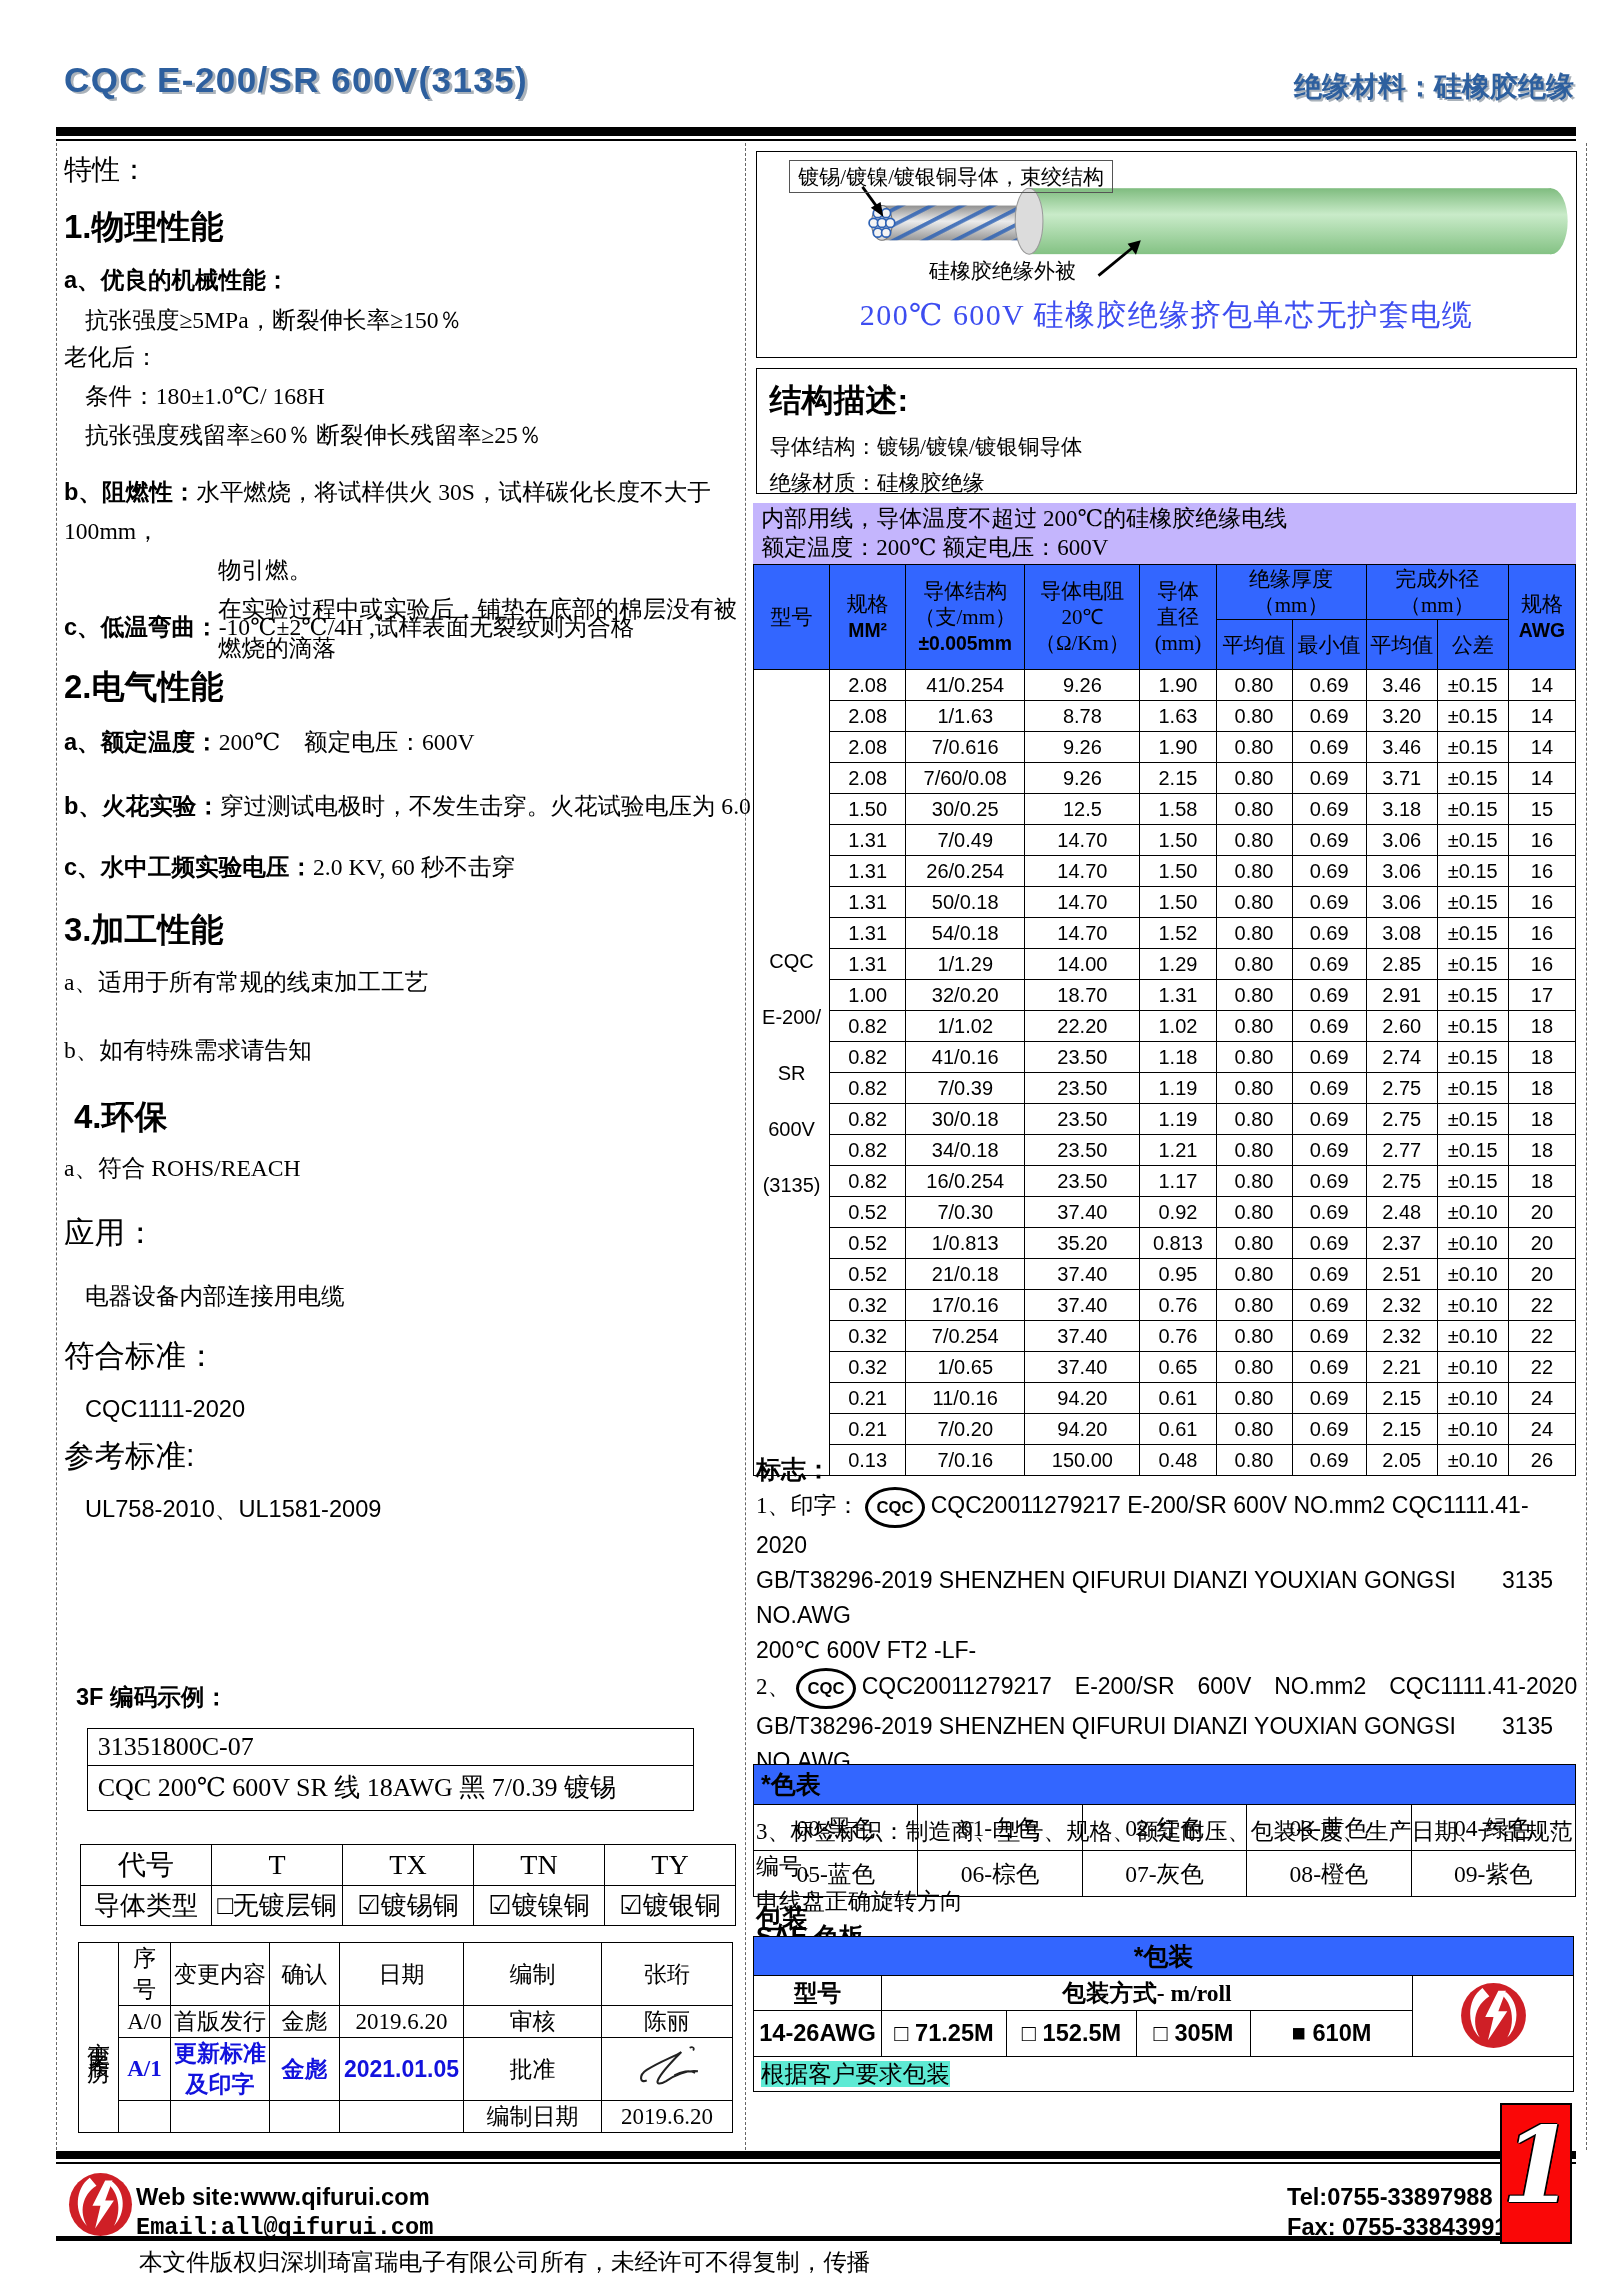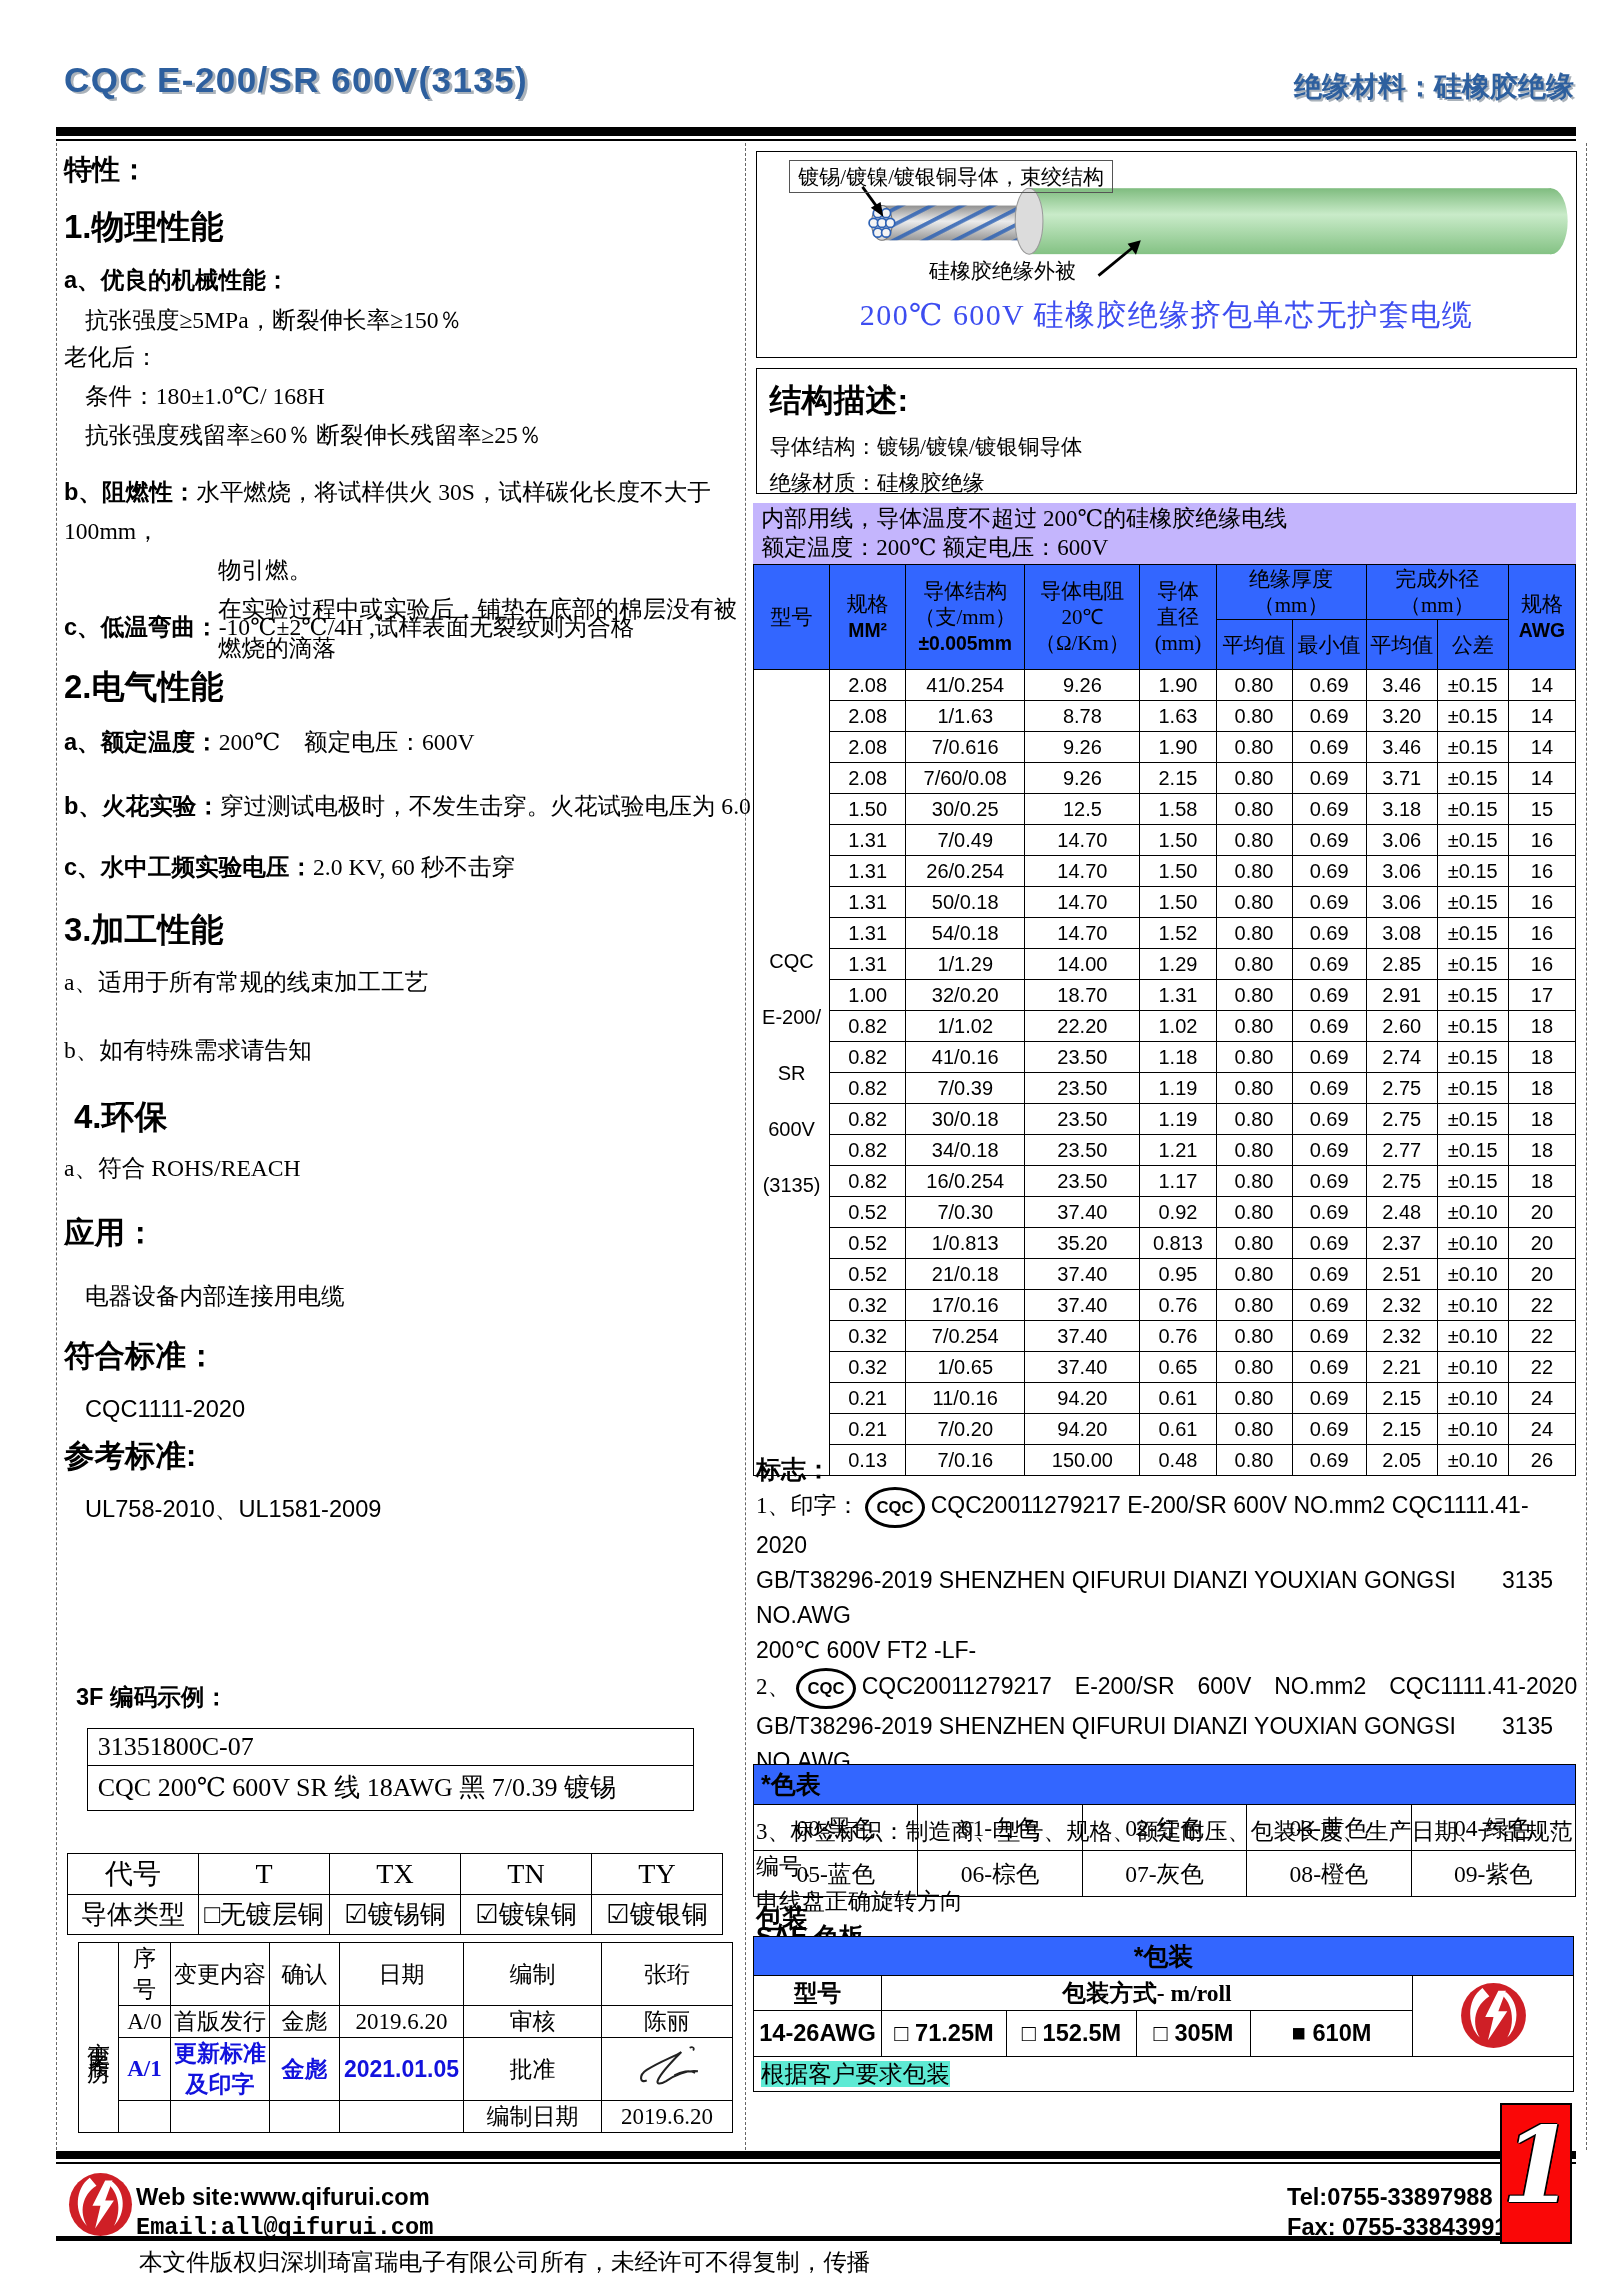--- a/index.html
+++ b/index.html
@@ -11,21 +11,21 @@
   
   .doc-title{font-family:"Liberation Sans","DejaVu Sans",sans-serif;font-weight:bold;
              font-size:35px;color:#2d5f9e;letter-spacing:1.4px;
              text-shadow:2.8px 2.1px 0 #aab2ba;}
   .doc-subtitle{font-family:"Liberation Sans","DejaVu Sans",sans-serif;font-weight:bold;
              font-size:28px;color:#2d5f9e;text-shadow:2.1px 2.1px 0 #aab2ba;}
   .rule{position:absolute;left:56px;width:1520px;background:#000;}
   .vdash{position:absolute;border-left:1.4px dashed #666;width:0;}
   
   .h1{font-family:"Liberation Sans","DejaVu Sans",sans-serif;font-weight:bold;font-size:33px;}
-  .h2{font-family:"Liberation Sans","DejaVu Sans",sans-serif;font-weight:bold;font-size:28px;text-align:right;}
+  .h2{font-family:"Liberation Sans","DejaVu Sans",sans-serif;font-weight:normal;font-size:28px;text-align:right;}
   .h3{font-family:"Liberation Sans","DejaVu Sans",sans-serif;font-weight:bold;font-size:23.6px;}
   .body34{font-size:23.6px;}
   .lbl{font-family:"Liberation Sans","DejaVu Sans",sans-serif;font-weight:bold;}
   
   .bx{border:1.4px solid #000;}
   table{border-collapse:collapse;table-layout:fixed;}
   td,th{overflow:hidden;}
   .dhao td{border:1.4px solid #000;height:37px;text-align:center;font-size:26px;}
   .hist td{border:1.4px solid #000;text-align:center;font-size:23px;padding:0 2.8px;}
   .vertical{writing-mode:vertical-lr;text-orientation:upright;letter-spacing:7px;font-size:23.6px;}
@@ -120,21 +120,21 @@
 
   <div class="abs h2" style="left:64px;top:1436px;font-size:30.5px;">参考标准:</div>
   <div class="abs body34 sans" style="left:85px;top:1493px;">UL758-2010、UL1581-2009</div>
 
   <div class="abs h3" style="left:76px;top:1681px;">3F 编码示例：</div>
   <div class="abs" style="left:87px;top:1728px;width:607px;">
     <div class="bx" style="border-bottom:none;height:36px;font-size:26px;line-height:36px;padding-left:9.7px;">31351800C-07</div>
     <div class="bx" style="height:44px;font-size:26px;line-height:44px;padding-left:9.7px;">CQC 200℃  600V SR 线  18AWG  黑  7/0.39 镀锡</div>
   </div>
 
-  <table class="dhao abs" style="left:67px;top:1844px;width:656px;margin-top:9px;">
+  <table class="dhao abs" style="left:80px;top:1844px;width:656px;">
     <colgroup>
         <col style="width:131px">
         <col style="width:131px">
         <col style="width:131px">
         <col style="width:131px">
         <col style="width:131px">
       </colgroup>
     <tbody>
         <tr>
       <td style="font-size:28px;">代号</td>

